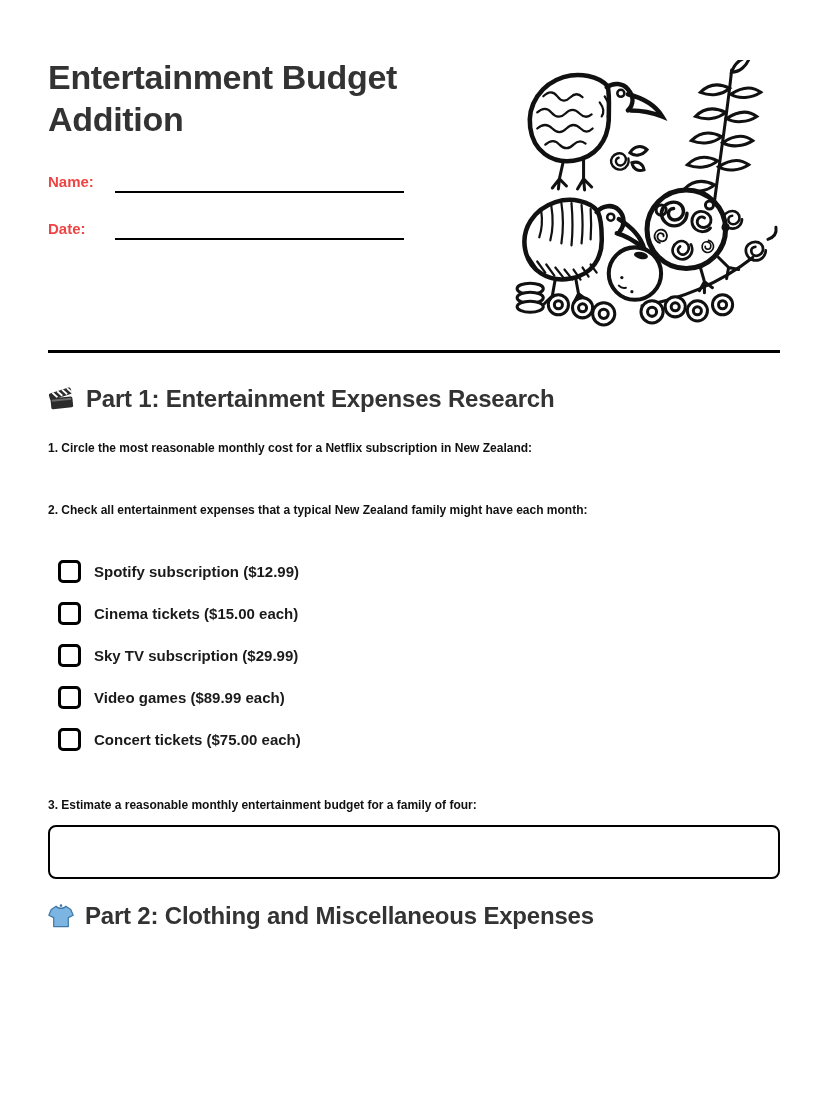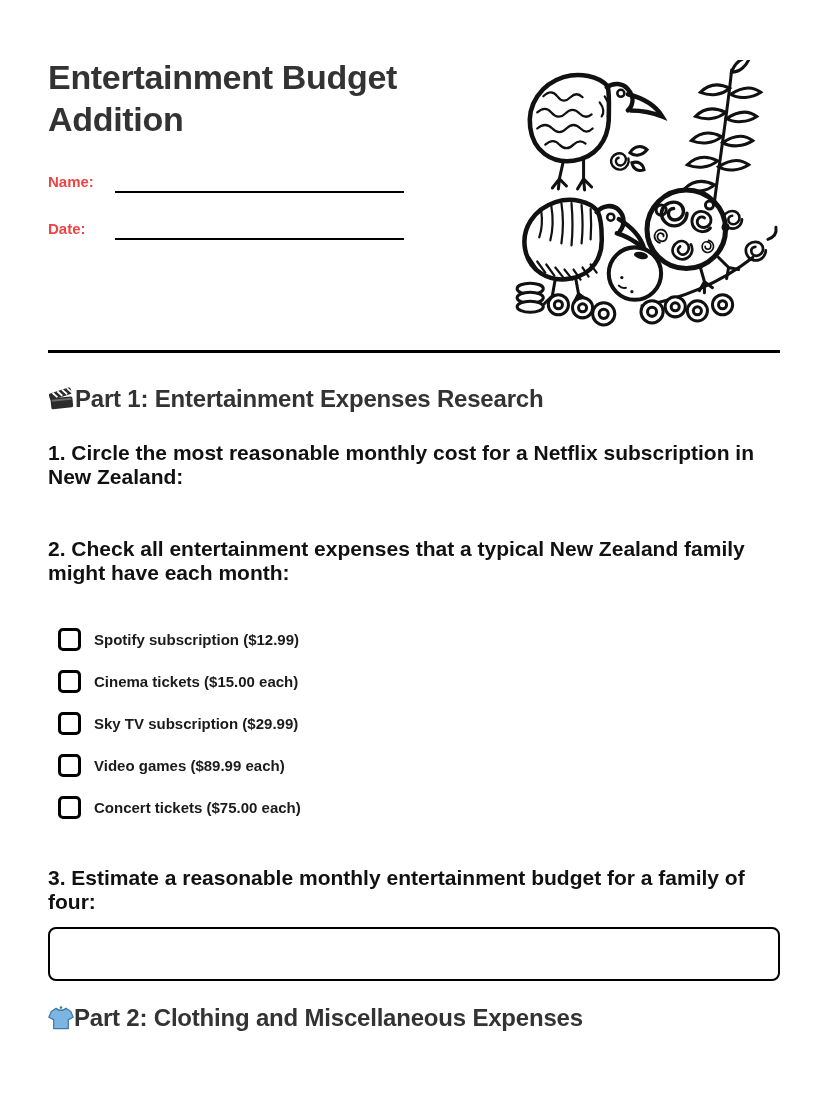--- a/index.html
+++ b/index.html
@@ -14,26 +14,26 @@
     width:460px; letter-spacing:-0.3px;
   }
   .field { display:flex; align-items:flex-end; height:24px; }
   .field.name { margin-top:29px; }
   .field.date { margin-top:23px; }
   .field-label { width:67px; font-size:15px; font-weight:700; color:#ef4444; padding-bottom:3px; }
   .field-line { width:289px; border-bottom:2px solid #000; height:22px; }
   .illustration { position:absolute; left:503px; top:48px; width:282px; height:267px; }
   .divider { margin-top:110px; height:3px; background:#000; }
   .part-heading {
-    display:flex; align-items:center; margin-top:32px;
+    display:flex; align-items:center; gap:11px; margin-top:32px;
     font-size:24px; font-weight:700; color:#333333; letter-spacing:-0.2px;
   }
   .part-heading.p2 { margin-top:23px; }
   .part-heading .icon { display:inline-flex; flex:0 0 auto; }
-  .question { margin-top:28px; font-size:21px; font-weight:700; color:#111; }
+  .question { margin-top:28px; font-size:12px; font-weight:700; color:#111; }
   .question.q2 { margin-top:48px; }
   .question.q3 { margin-top:47px; }
   .opt-group { margin-top:40px; }
   .opt-group.checks { margin-top:43px; }
   .opt-row { display:flex; align-items:center; margin-bottom:15px; padding-left:8px; }
   .opt-group.checks .opt-row { margin-bottom:19px; padding-left:10px;font-weight:bold; }
   .opt-row:last-child { margin-bottom:0; }
   .radio {
     width:26px; height:26px; border:3px solid #000; border-radius:50%;
     flex:0 0 auto; background:#fff;

